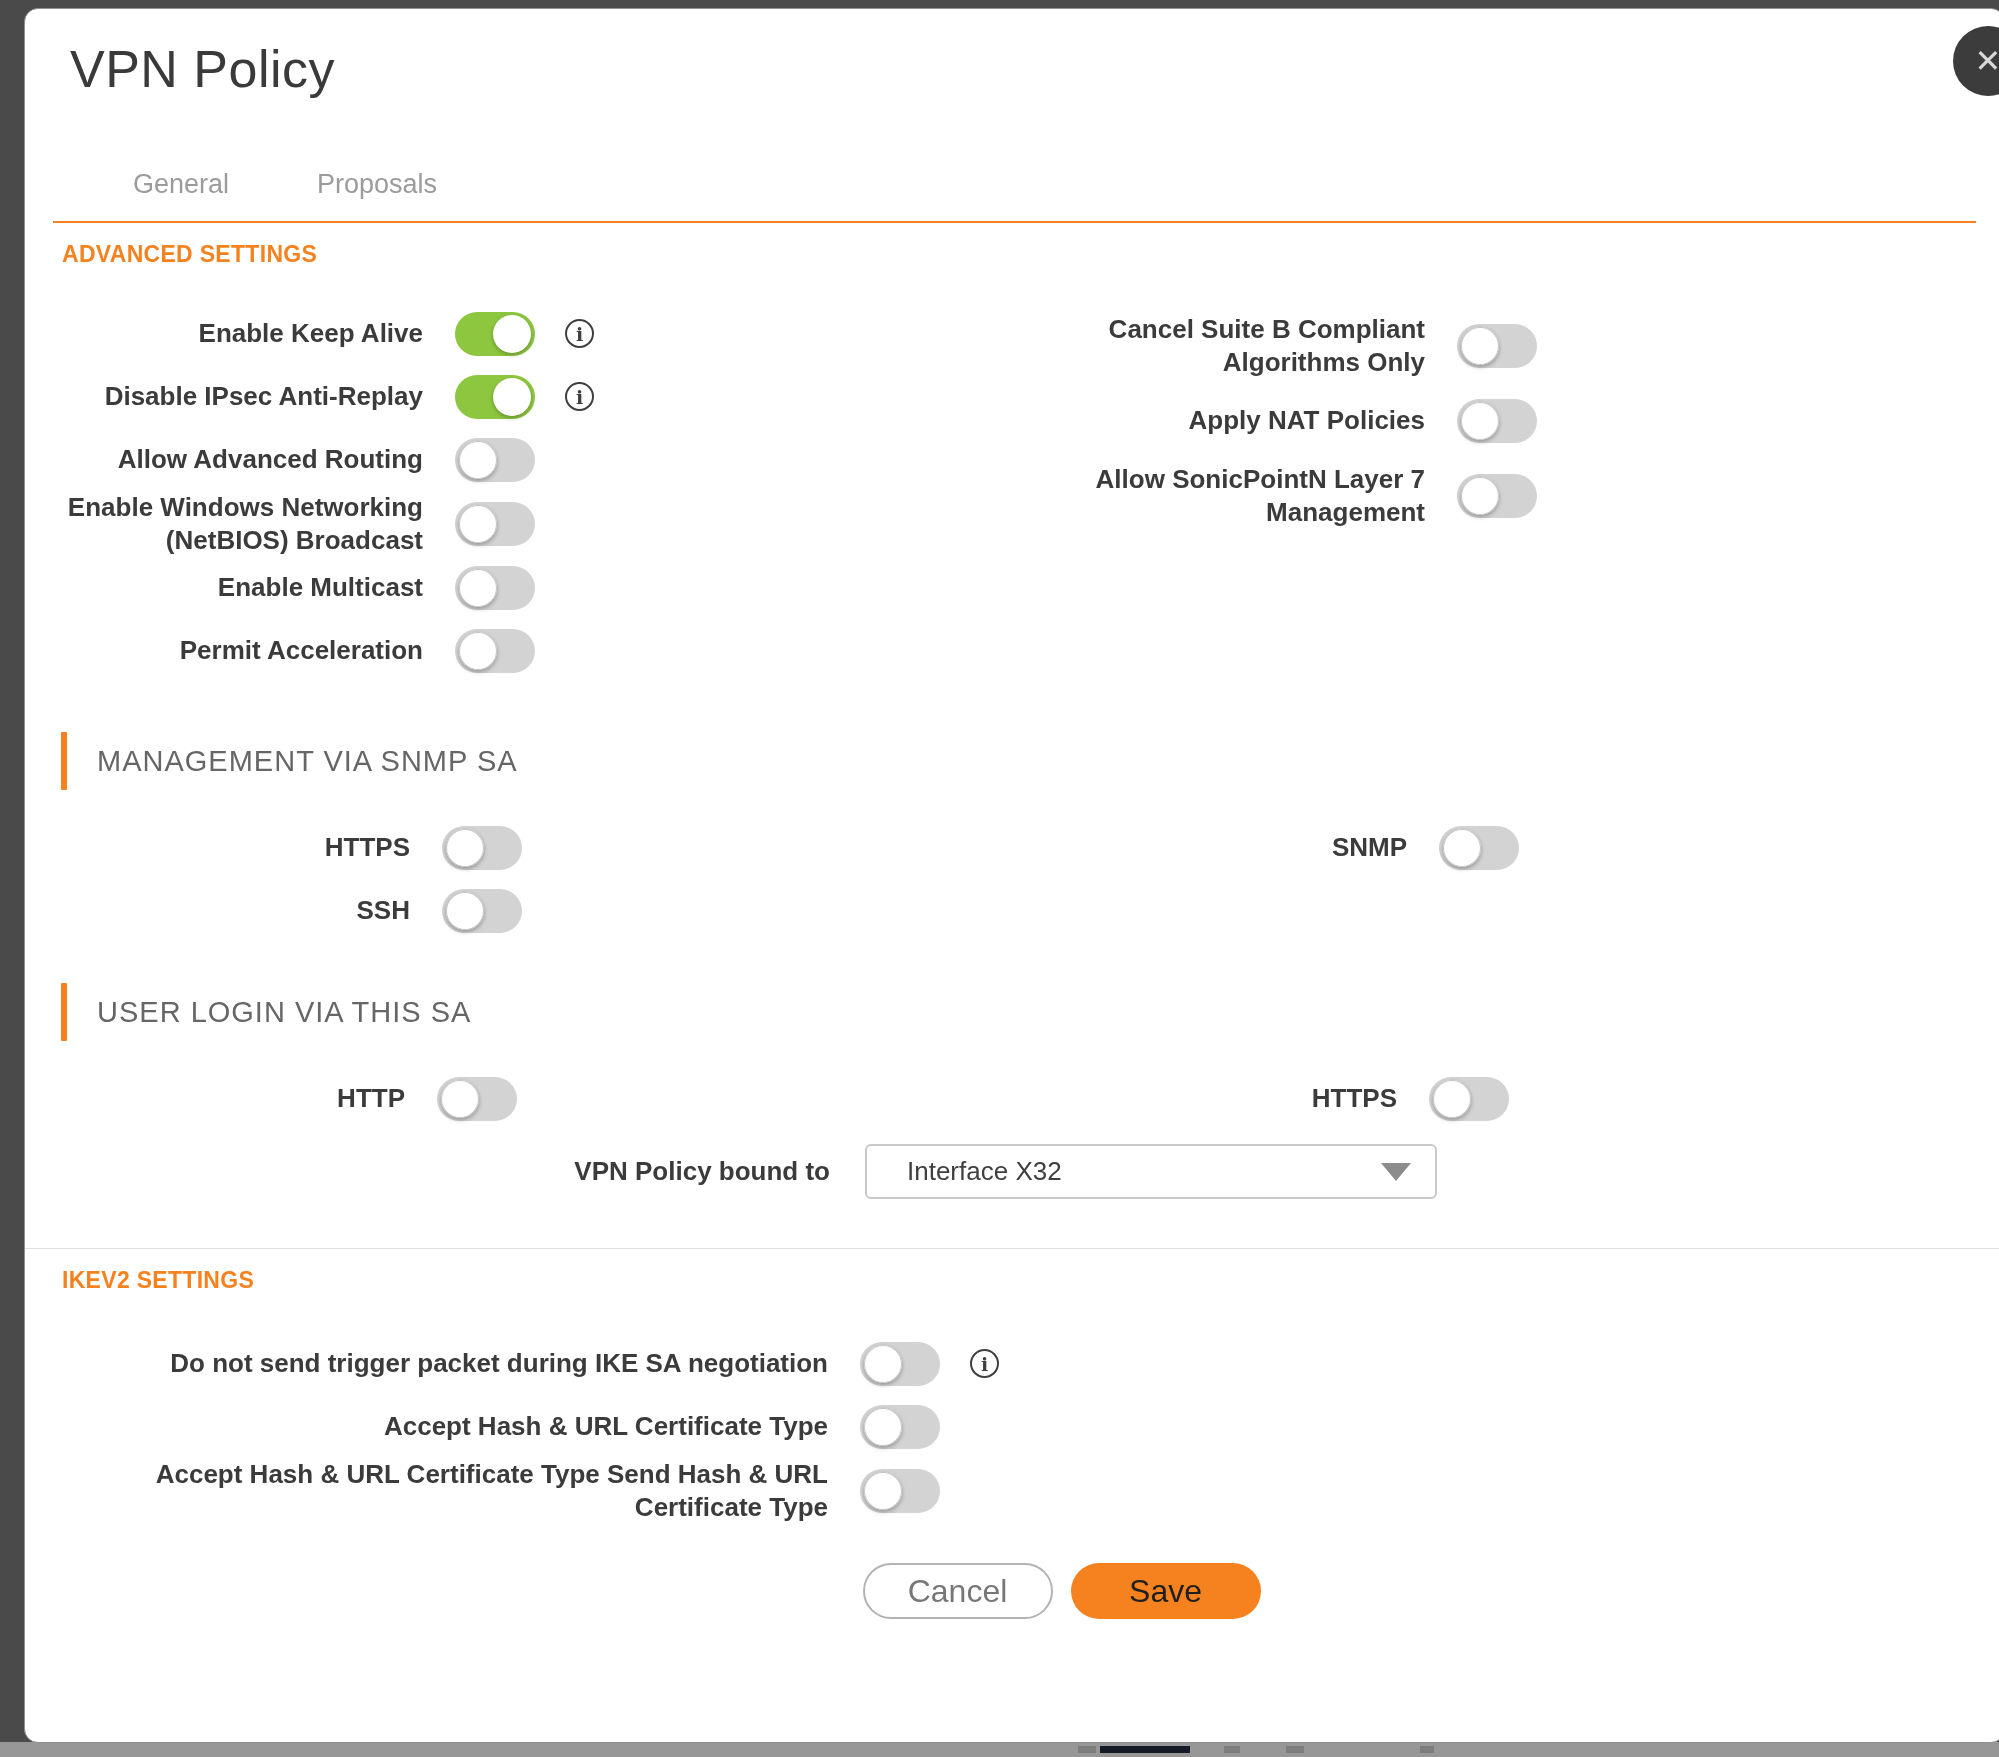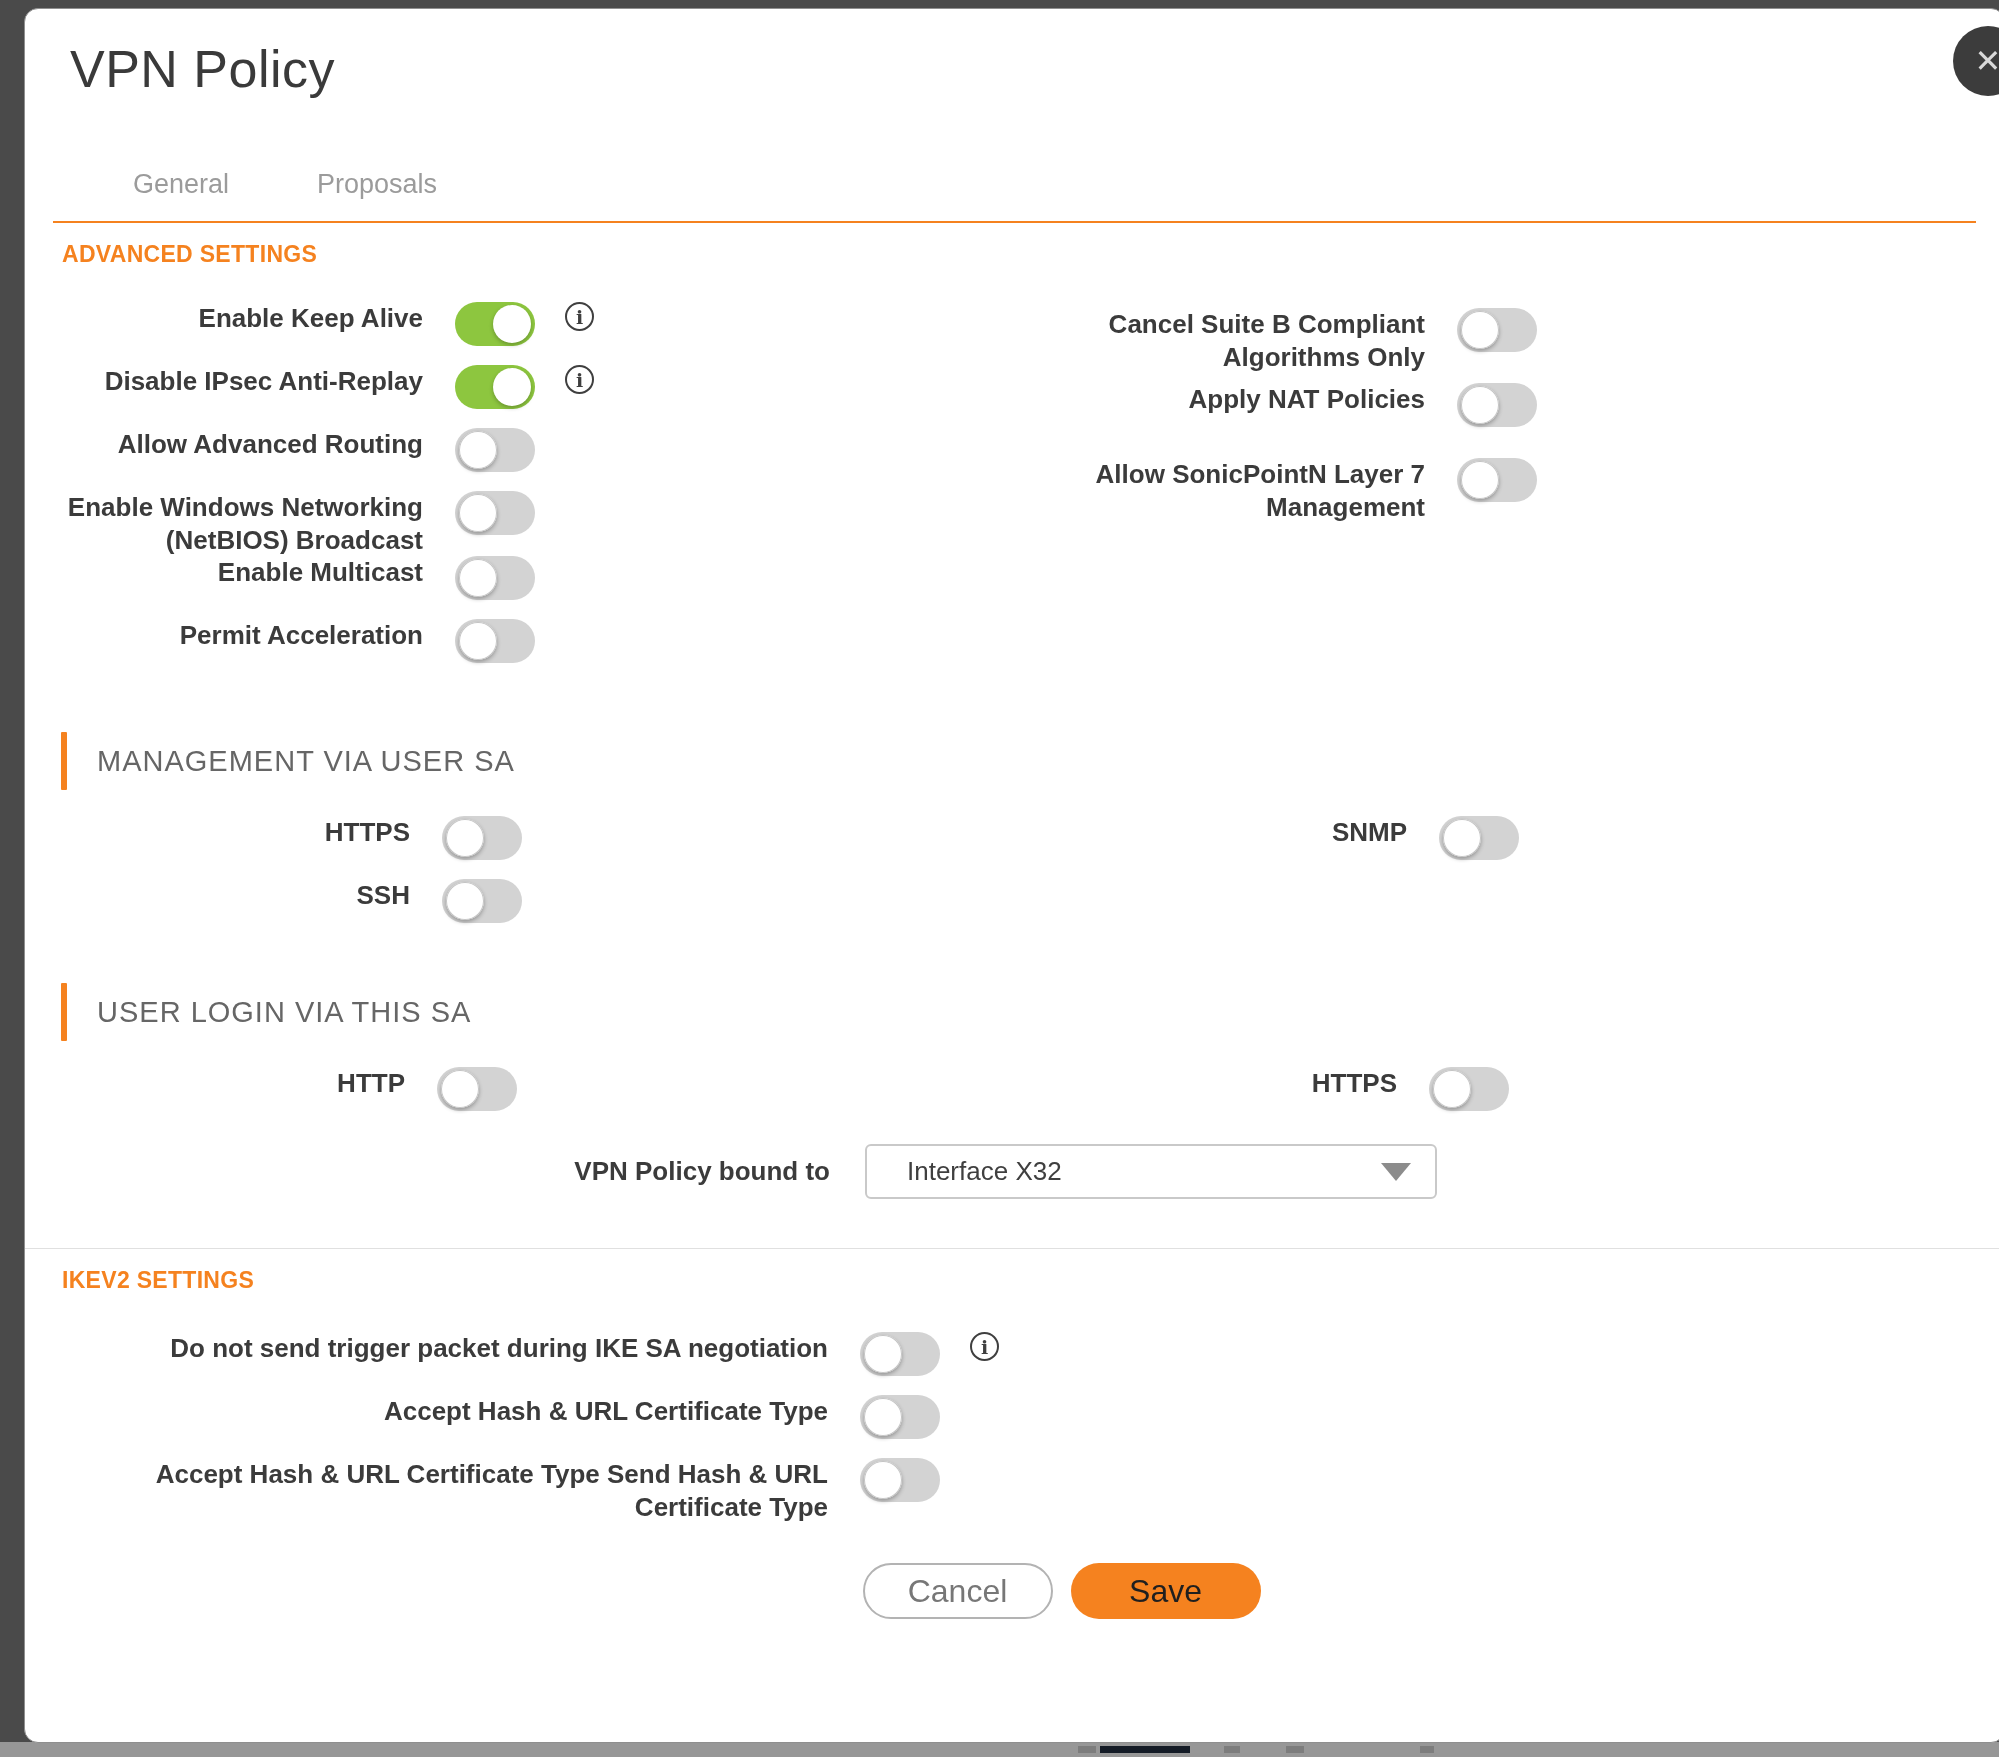--- a/index.html
+++ b/index.html
@@ -42,21 +42,21 @@
   }
 
   .content { padding:0 0 0 0; }
 
   .orange-heading {
     margin:18px 0 0 37px; font-size:23px; font-weight:bold; color:#F5821F; letter-spacing:0.3px;
   }
 
   
   .grid2 { display:grid; grid-template-columns:947px 1fr; align-items:start; }
-  .row { display:flex; align-items:flex-start; min-height:63px; }
+  .row { display:flex; align-items:center; min-height:63px; }
   .lbl {
     font-size:26px; font-weight:bold; color:#3b3b3b; text-align:right; line-height:1.25;
     flex:0 0 auto;
   }
   .adv-left .lbl  { width:398px; }
   .adv-right .row { min-height:75px; }
   .adv-right .lbl { width:453px; }
   .mgmt-left .lbl { width:385px; }
   .mgmt-right .lbl{ width:435px; }
   .ulog-left .lbl { width:380px; }
@@ -209,21 +209,21 @@
             <span class="lbl">Allow SonicPointN Layer 7 Management</span>
             <button class="toggle off" aria-checked="false">
               <span class="knob"></span>
             </button>
           </div>
         </div>
     </div>
 
     <div class="section-head mt50">
       <span class="bar"></span>
-      <span class="stitle">MANAGEMENT VIA USER SA</span>
+      <span class="stitle">MANAGEMENT VIA SNMP SA</span>
     </div>
     <div class="grid2 rows-gap">
       <div class="mgmt-left">
           <div class="row">
             <span class="lbl">HTTPS</span>
             <button class="toggle off" aria-checked="false">
               <span class="knob"></span>
             </button>
           </div>
           <div class="row">

